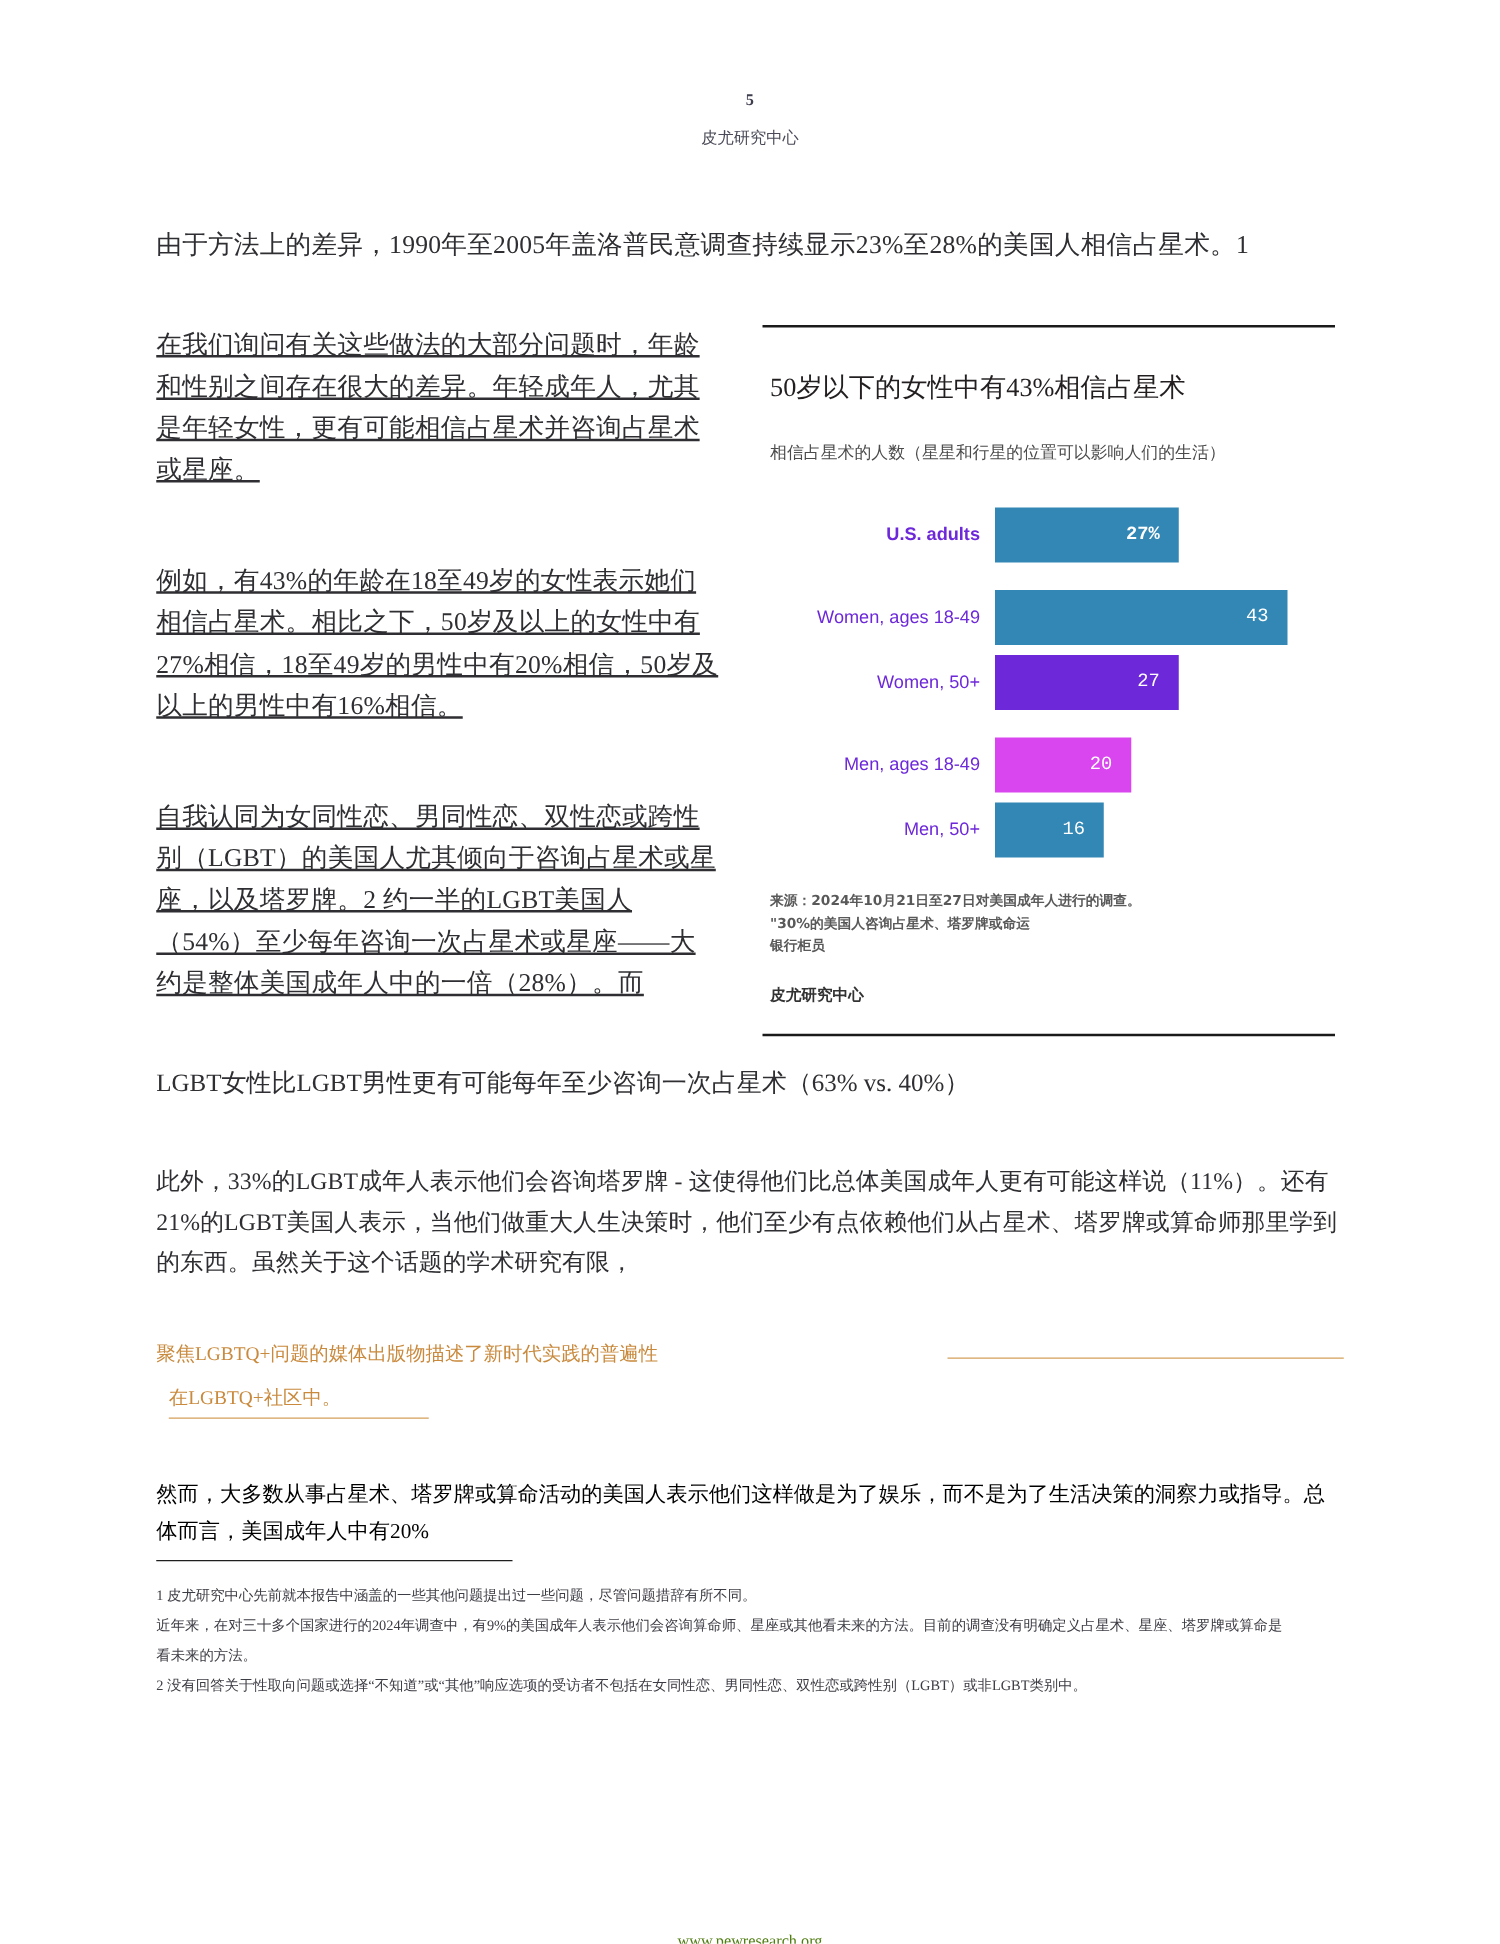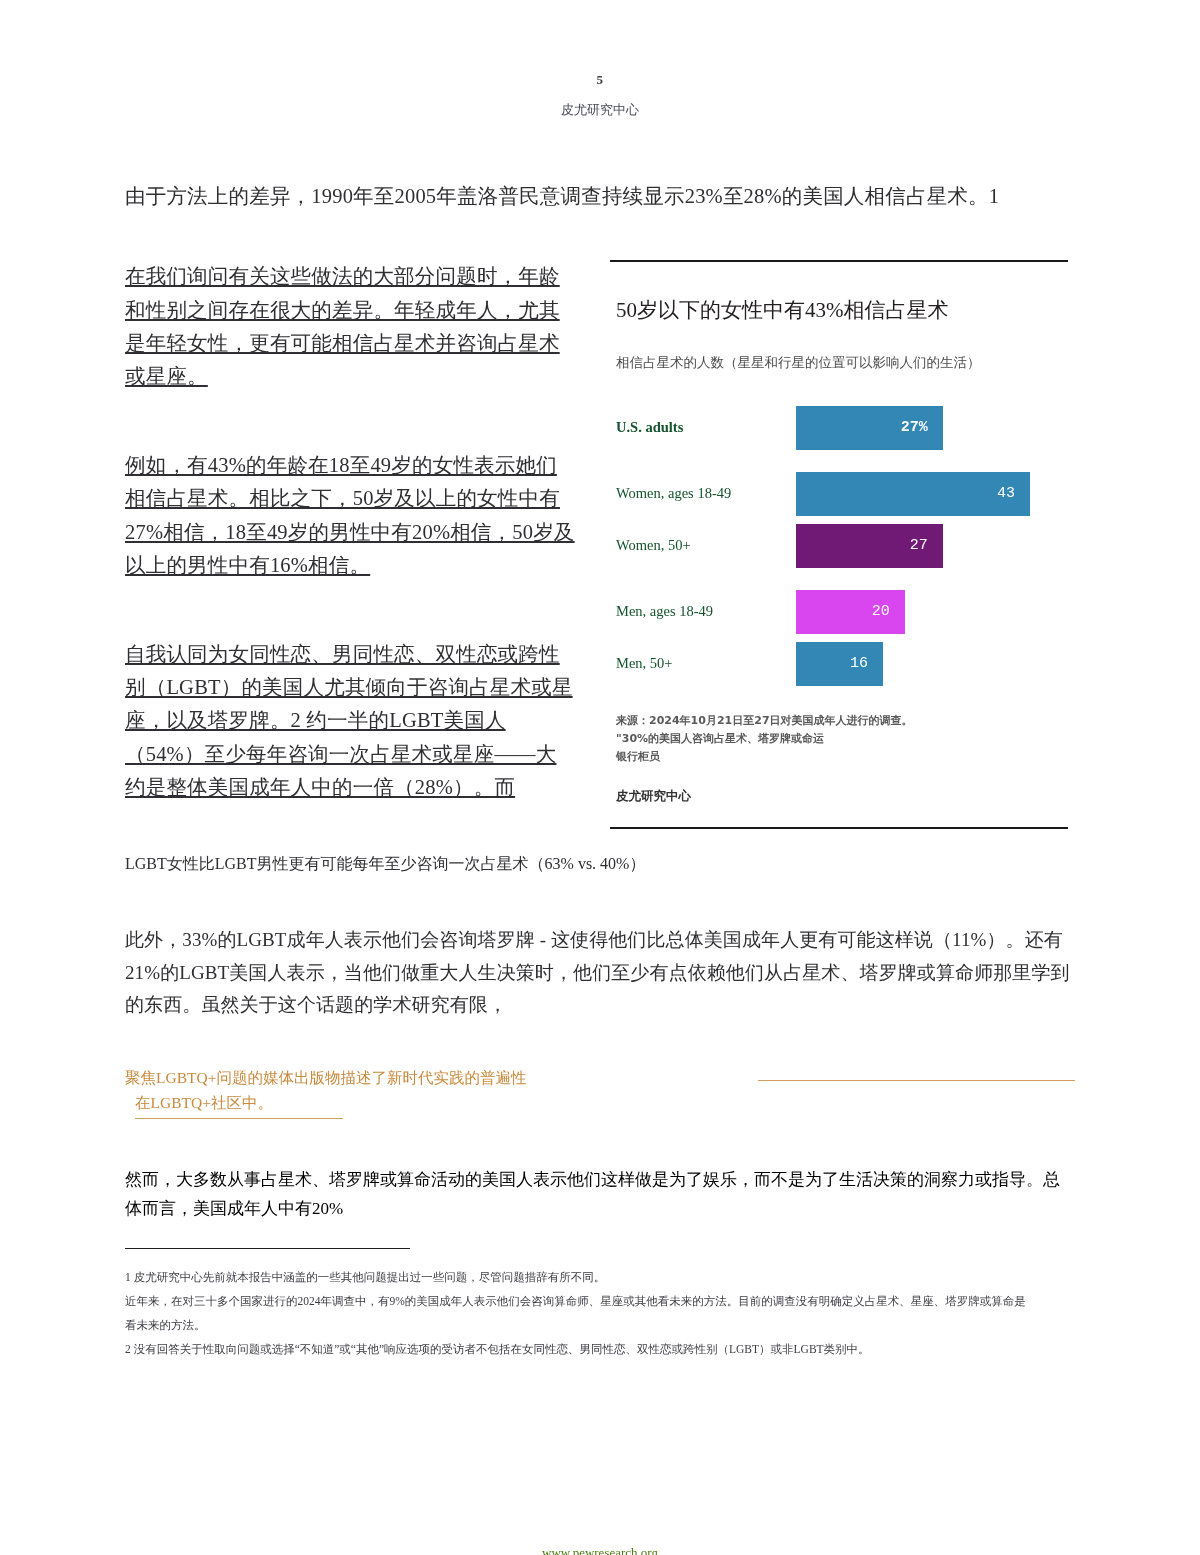--- a/index.html
+++ b/index.html
@@ -108,24 +108,25 @@
   }
   .bar-row {
     display: flex;
     align-items: center;
     margin-bottom: 8px;
   }
   .bar-row.group-gap { margin-top: 22px; }
   .bar-label {
     width: 180px;
     flex: 0 0 180px;
+    text-align: right;
     padding-right: 12px;
     font-size: 14.5px;
-    font-family: Liberation Serif, serif;
-    color: #14532d;
+    font-family: Liberation Sans, sans-serif;
+    color: #6d28d9;
     white-space: nowrap;
   }
   .bar-label.bold { font-weight: bold; }
   .bar-track {
     flex: 1 1 auto;
     position: relative;
     height: 44px;
   }
   .bar-fill {
     background: #3287b4;
@@ -152,39 +153,40 @@
     margin: 22px 0 0 6px;
     font-size: 12.5px;
     font-weight: bold;
     color: #333;
     font-family: "DejaVu Sans", sans-serif;
   }
 
   
   .after-columns { margin-top: 10px; }
   .small-stat-line {
-    font-size: 16px;
+    font-size: 20px;
     color: #2f2f33;
     line-height: 1.5;
     margin: 0 0 48px 0;
   }
   .wide-para {
     font-size: 19px;
     line-height: 1.72;
     color: #2f2f33;
     margin: 0 0 44px 0;
     letter-spacing: .1px;
   }
 
   
   .link-block { position: relative; margin-bottom: 46px; }
   .link-line-1 {
     color: #c98a3e;
     font-size: 15.5px;
     line-height: 1.6;
+    margin-bottom: 10px;
   }
   .link-line-2 {
     color: #c98a3e;
     font-size: 15.5px;
     line-height: 1.6;
     display: inline-block;
     border-bottom: 1.5px solid #d4a05a;
     padding-bottom: 2px;
     padding-right: 70px;
     margin-left: 10px;
@@ -275,21 +277,21 @@
             <div class="bar-row group-gap">
               <div class="bar-label">Women, ages 18-49</div>
               <div class="bar-track">
                 <div class="bar-fill" style="width: 86%; background: rgb(50, 135, 180);">43</div>
               </div>
             </div>
 
             <div class="bar-row">
               <div class="bar-label">Women, 50+</div>
               <div class="bar-track">
-                <div class="bar-fill" style="width: 54%; background: #701a75;">27</div>
+                <div class="bar-fill" style="width: 54%; background: #6d28d9;">27</div>
               </div>
             </div>
 
             <div class="bar-row group-gap">
               <div class="bar-label">Men, ages 18-49</div>
               <div class="bar-track">
                 <div class="bar-fill" style="width: 40%; background: #d946ef;">20</div>
               </div>
             </div>
 

